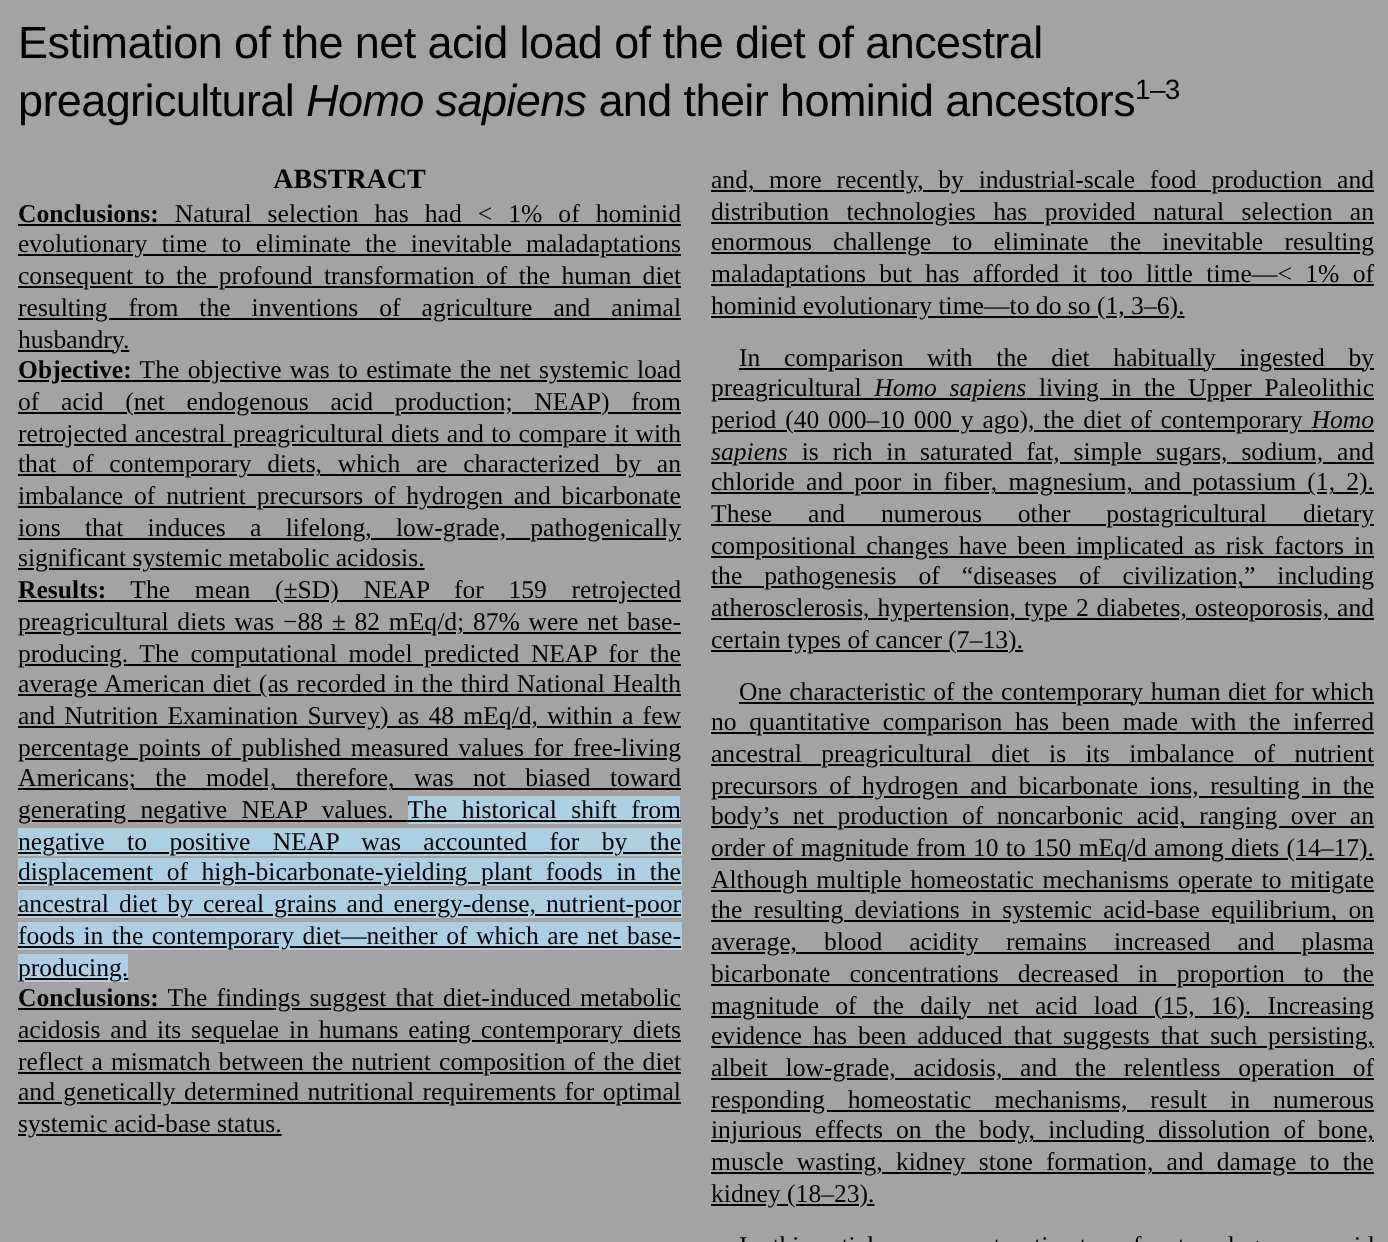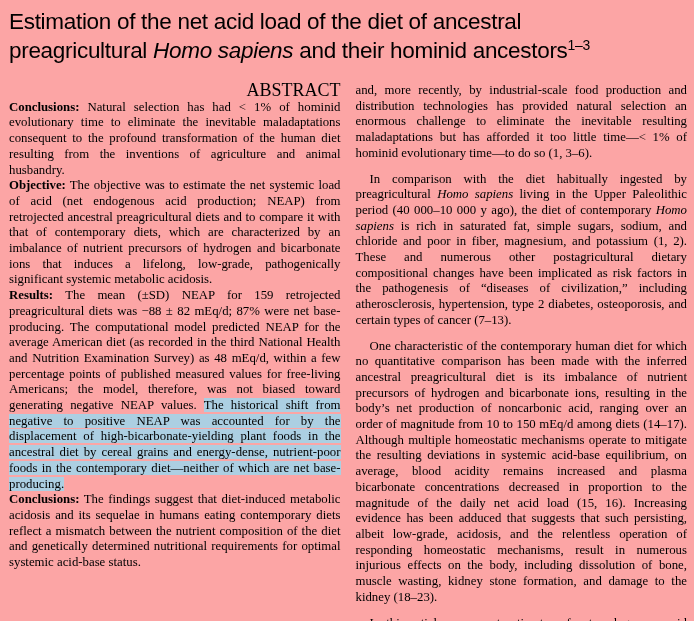--- a/index.html
+++ b/index.html
@@ -7,21 +7,21 @@
     padding: 0;
     background: #ffffff;
   }
   .page {
     position: relative;
     width: 694px;
     height: 621px;
     box-sizing: border-box;
     padding: 7px 7px 0 9px;
     overflow: hidden;
-    background: #fca5a5;
+    background: #a3a3a3;
     color: #000000;
   }
   .title {
     font-family: "Liberation Sans", sans-serif;
     font-size: 22.5px;
     line-height: 29px;
     font-weight: 400;
     letter-spacing: -0.3px;
     margin: 0;
     max-width: 640px;
@@ -46,26 +46,26 @@
   }
   .col {
     flex: 1 1 0;
     font-family: "Liberation Serif", serif;
     font-size: 12.8px;
     line-height: 15.7px;
     text-align: justify;
     color: #000000;
   }
   .abstract-heading {
-    font-size: 18px;
-    font-weight: 400;
+    font-size: 14px;
+    font-weight: 700;
     margin: 0 0 1px 0;
-    text-align: right;
+    text-align: center;
   }
-  .para { margin: 0; }
+  .para { margin: 0; text-decoration: underline; }
   .indent { text-indent: 14px; margin-top: 10px; }
   .b { font-weight: 700; }
   .i { font-style: italic; }
   sup.run { font-size: 62%; line-height: 0; }
 </style>
 </head>
 <body>
 
 <div class="page">
   <h1 class="title"><span>Estimation of the net acid load of the diet of ancestral preagricultural </span><span class="i">Homo sapiens</span><span> and their hominid ancestors</span><sup class="run">1–3</sup></h1>

